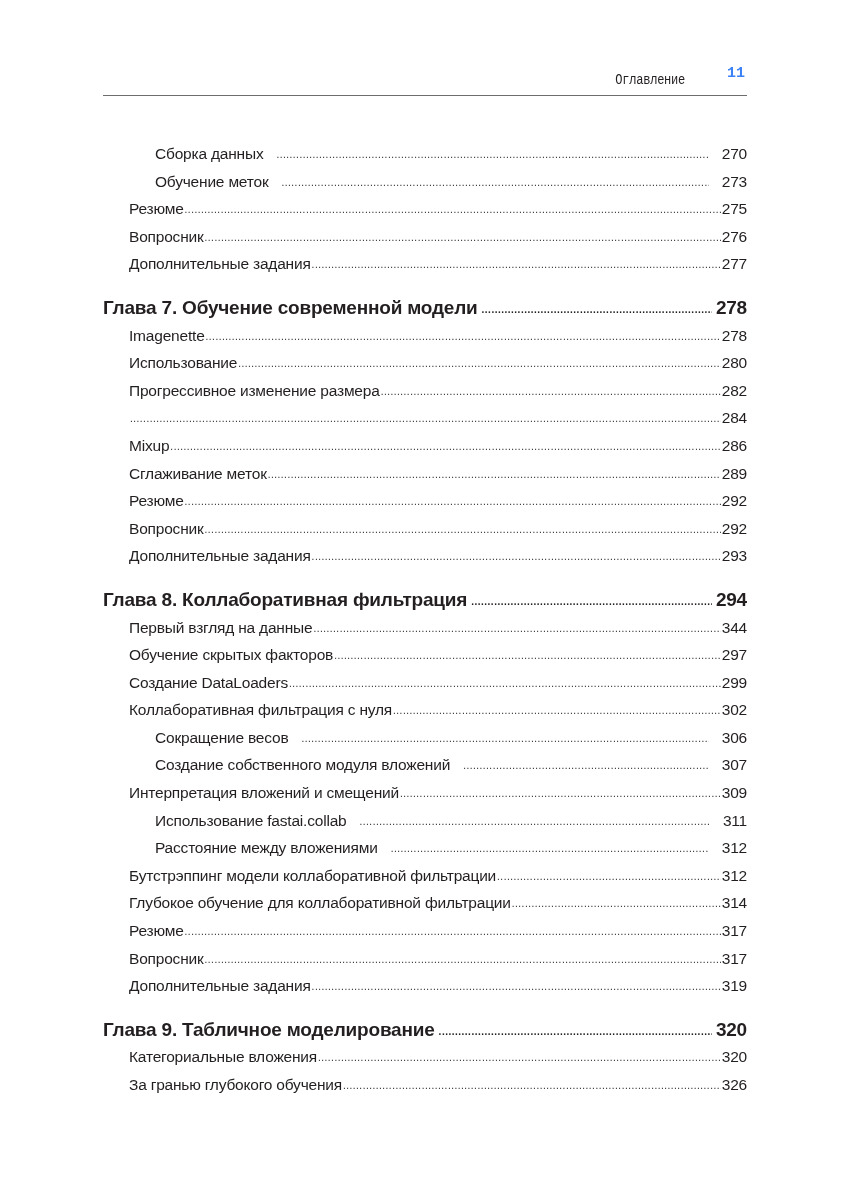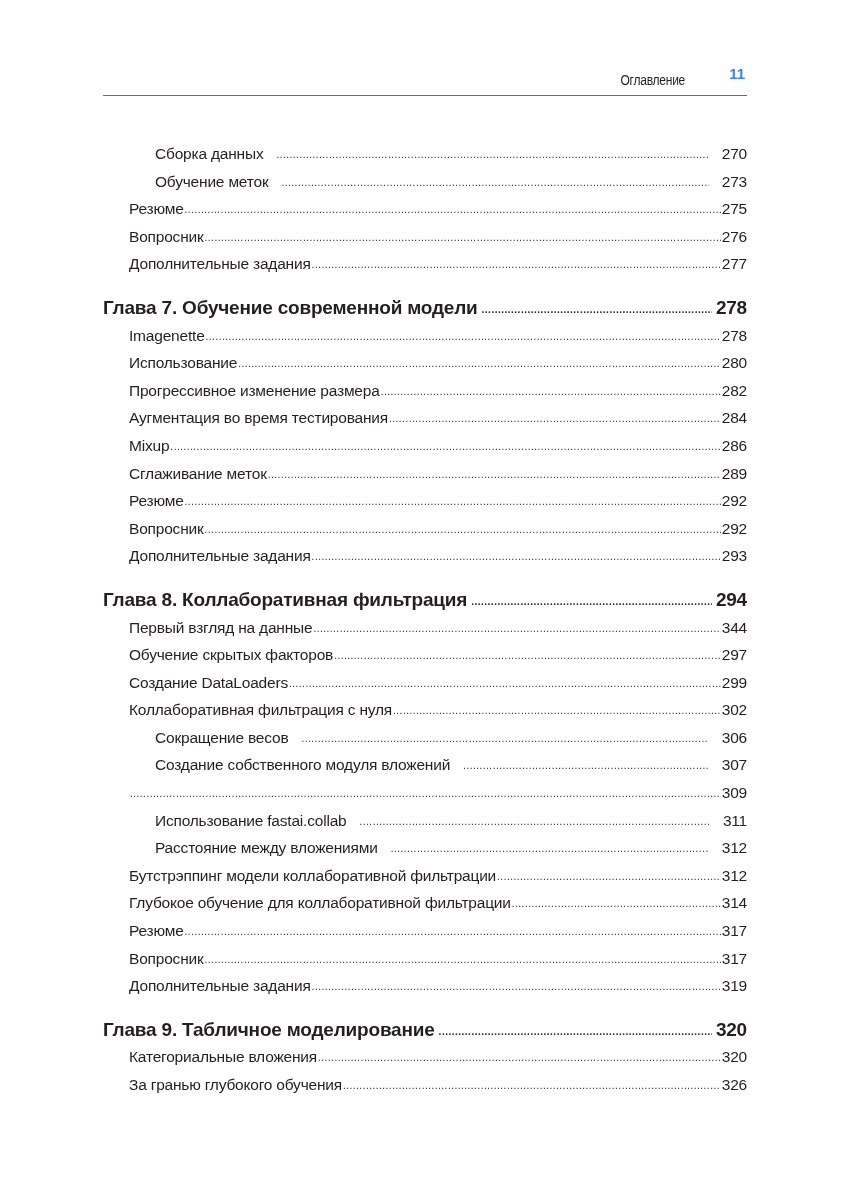--- a/index.html
+++ b/index.html
@@ -16,20 +16,21 @@
       color: #231f20;
     }
     .page-header {
       position: absolute;
       left: 103px;
       top: 62px;
       width: 644px;
       height: 34px;
       border-bottom: 1.2px solid #6d6d6d;
       box-sizing: border-box;
+      font-family: Liberation Mono, monospace;
     }
     .running-title {
       position: absolute;
       right: 62px;
       top: 10px;
       font-size: 14px;
       letter-spacing: -0.3px;
       transform: scaleX(0.86);
       transform-origin: right center;
       color: #231f20;
@@ -140,21 +141,20 @@
     <span class="toc-title">Использование</span>
     <span class="toc-leader"></span>
     <span class="toc-page">280</span>
   </div>
     <div class="toc-row level-2">
     <span class="toc-title">Прогрессивное изменение размера</span>
     <span class="toc-leader"></span>
     <span class="toc-page">282</span>
   </div>
     <div class="toc-row level-2">
-    <span class="toc-title">Аугментация во время тестирования</span>
     <span class="toc-leader"></span>
     <span class="toc-page">284</span>
   </div>
     <div class="toc-row level-2">
     <span class="toc-title">Mixup</span>
     <span class="toc-leader"></span>
     <span class="toc-page">286</span>
   </div>
     <div class="toc-row level-2">
     <span class="toc-title">Сглаживание меток</span>
@@ -205,20 +205,21 @@
     <span class="toc-title">Сокращение весов</span>
     <span class="toc-leader"></span>
     <span class="toc-page">306</span>
   </div>
     <div class="toc-row level-3">
     <span class="toc-title">Создание собственного модуля вложений</span>
     <span class="toc-leader"></span>
     <span class="toc-page">307</span>
   </div>
     <div class="toc-row level-2">
+    <span class="toc-title">Интерпретация вложений и смещений</span>
     <span class="toc-leader"></span>
     <span class="toc-page">309</span>
   </div>
     <div class="toc-row level-3">
     <span class="toc-title">Использование fastai.collab</span>
     <span class="toc-leader"></span>
     <span class="toc-page">311</span>
   </div>
     <div class="toc-row level-3">
     <span class="toc-title">Расстояние между вложениями</span>

